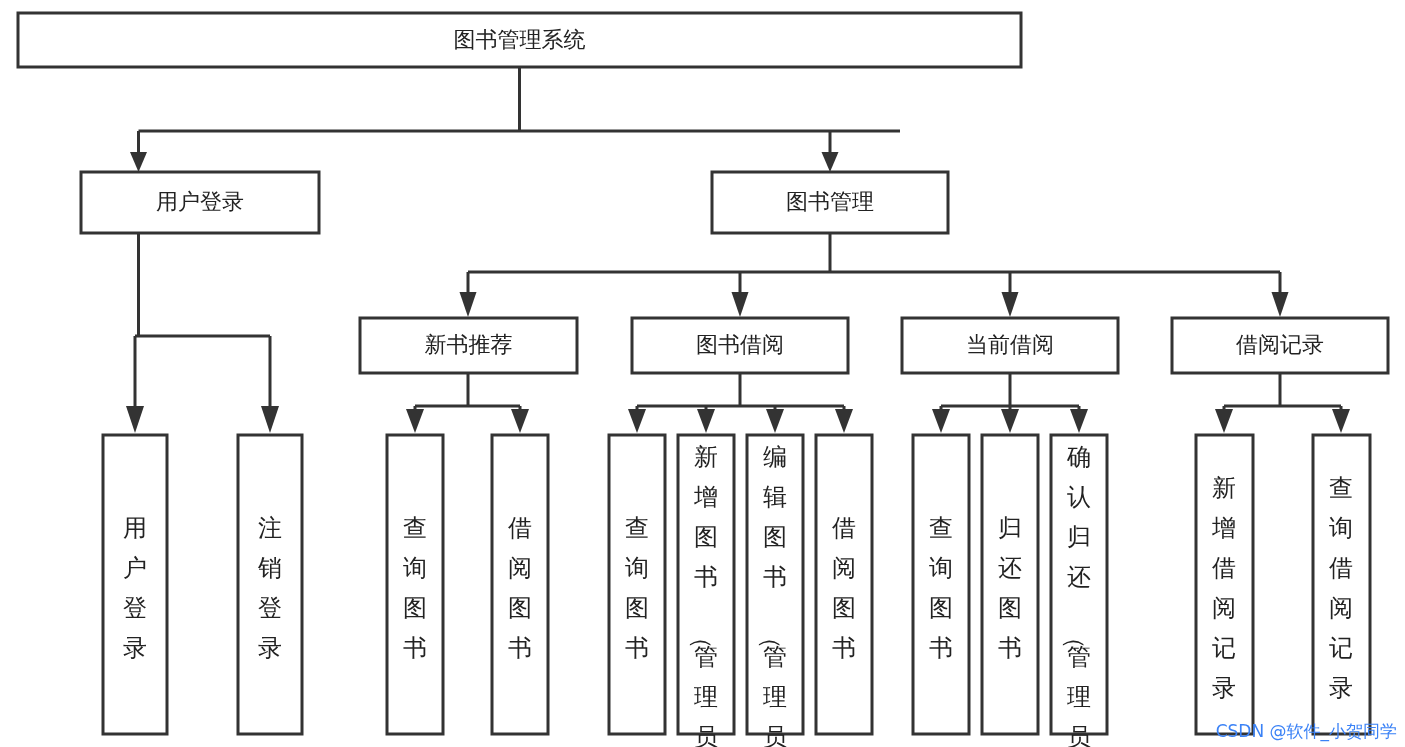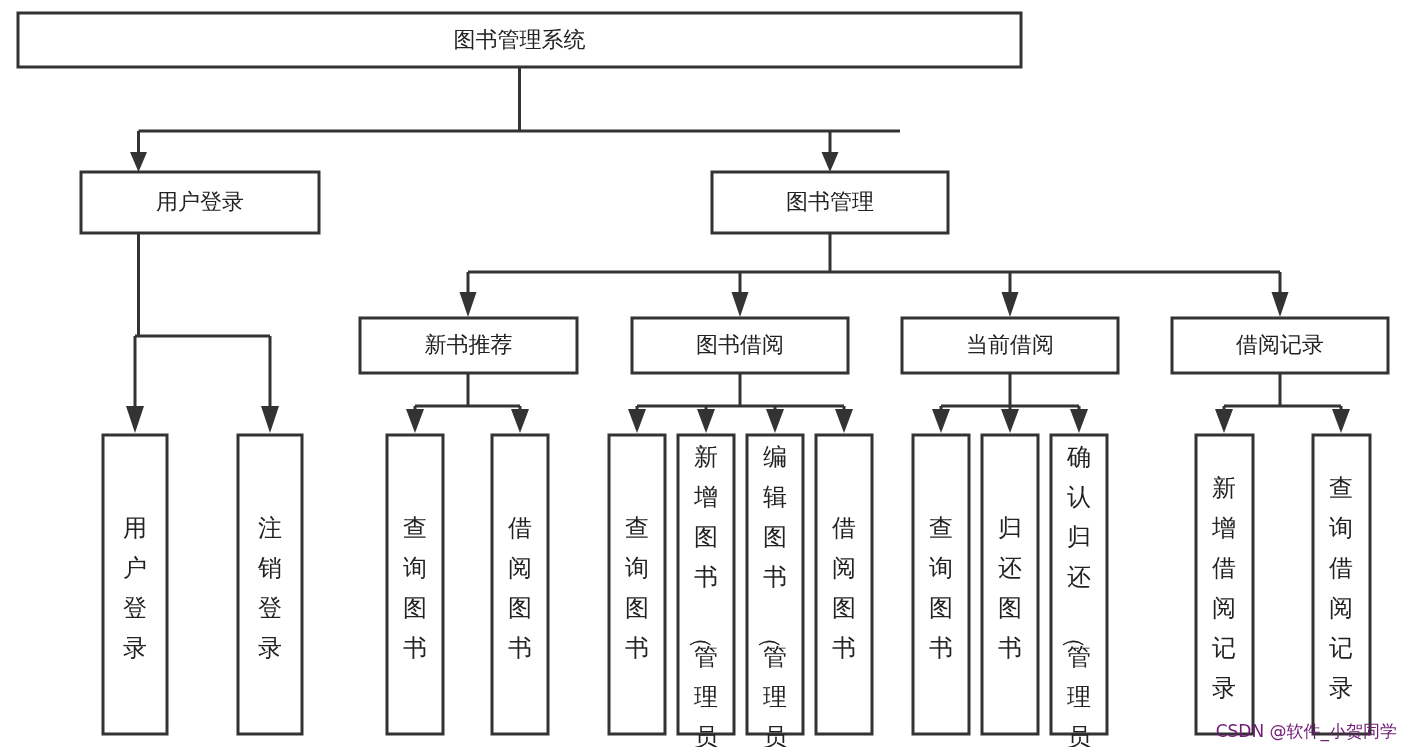--- a/index.html
+++ b/index.html
@@ -47,21 +47,21 @@
     font-family: "DejaVu Sans", "Liberation Sans", sans-serif;
     font-size: 24px;
     text-anchor: middle;
   }
   .watermark {
     position: absolute;
     right: 8px;
     bottom: 4px;
     font-family: "DejaVu Sans", "Liberation Sans", sans-serif;
     font-size: 17px;
-    color: #701a75;
+    color: #3b82f6;
     white-space: nowrap;
     user-select: none;
   }
 </style>
 </head>
 <body>
 
 <svg id="diagram" viewBox="0 0 1405 747" xmlns="http://www.w3.org/2000/svg">
 
   <defs>

